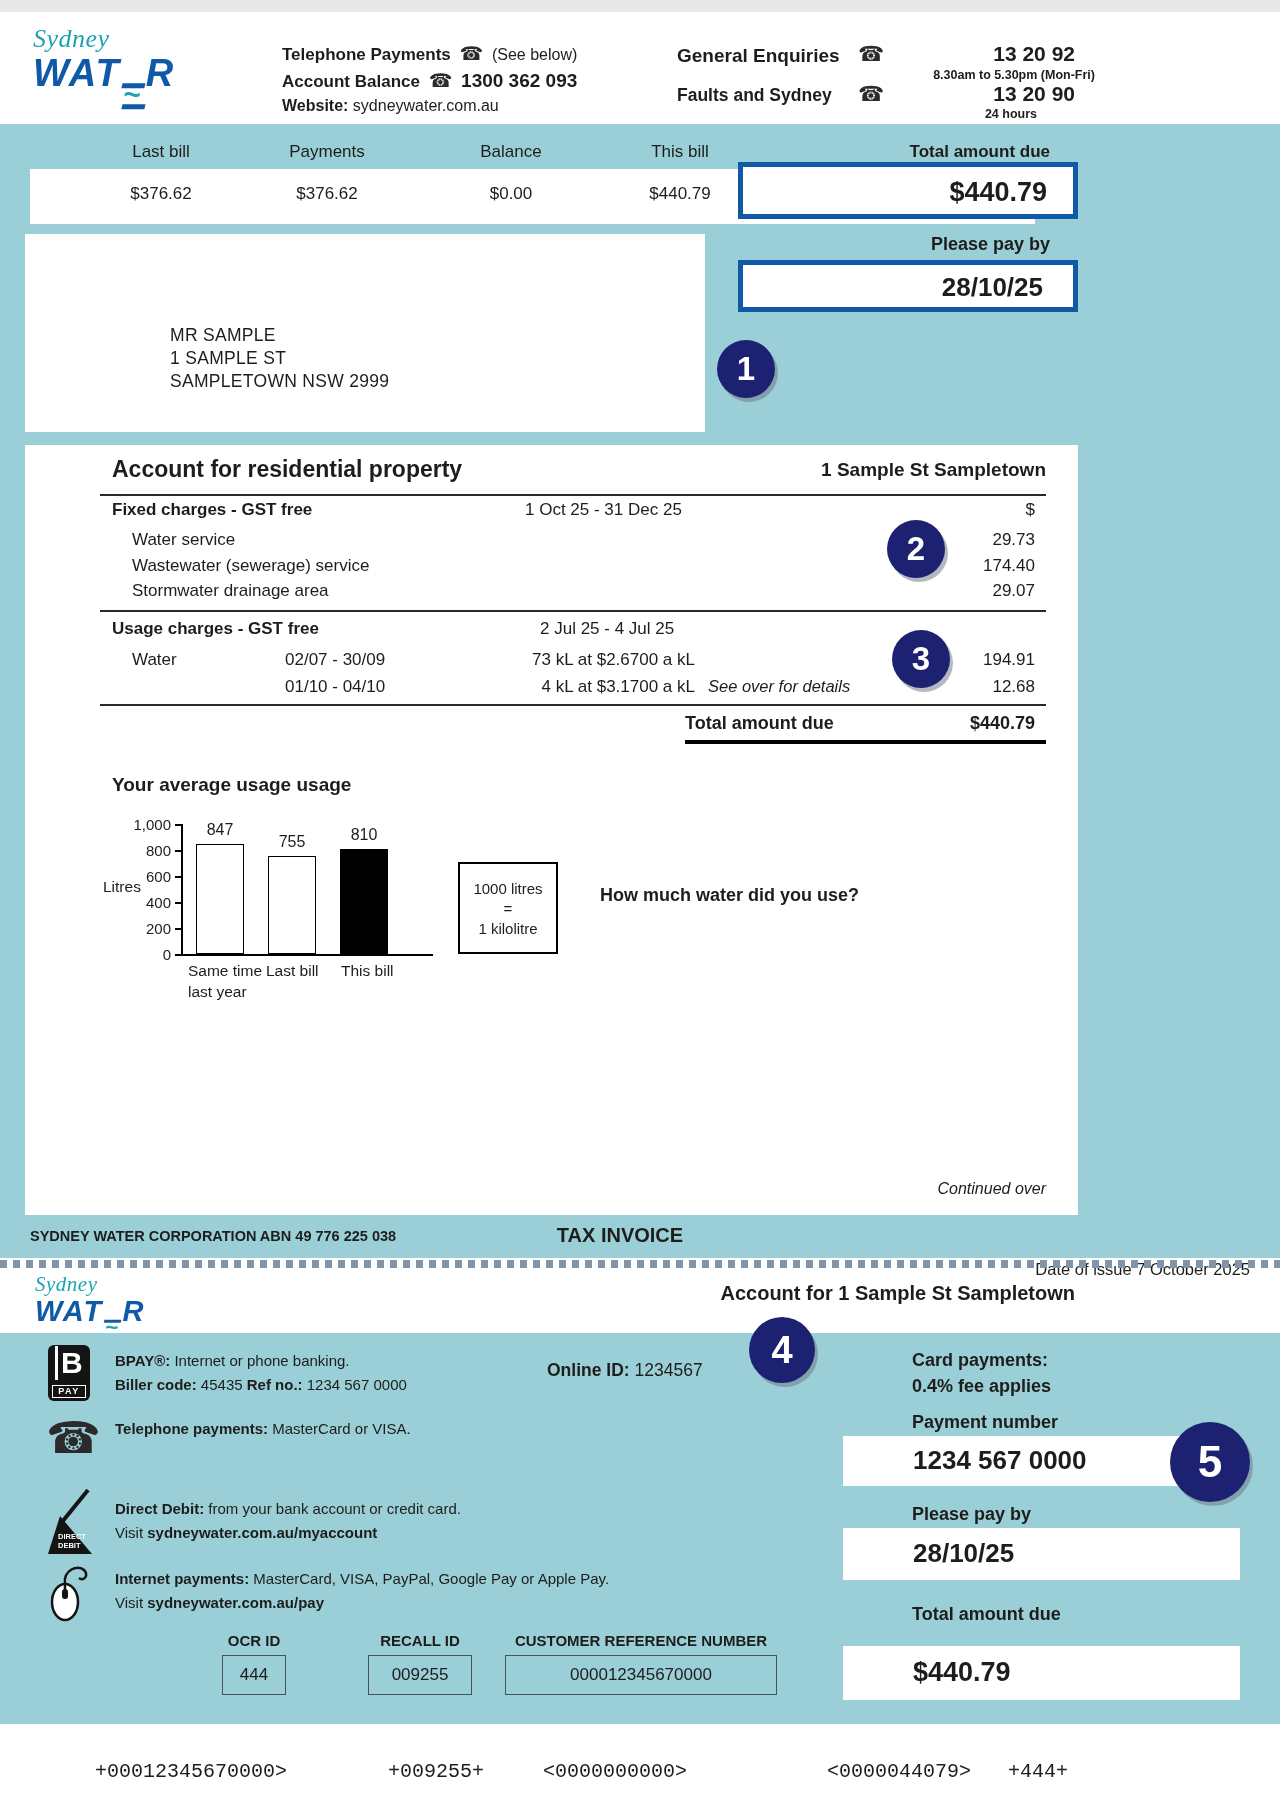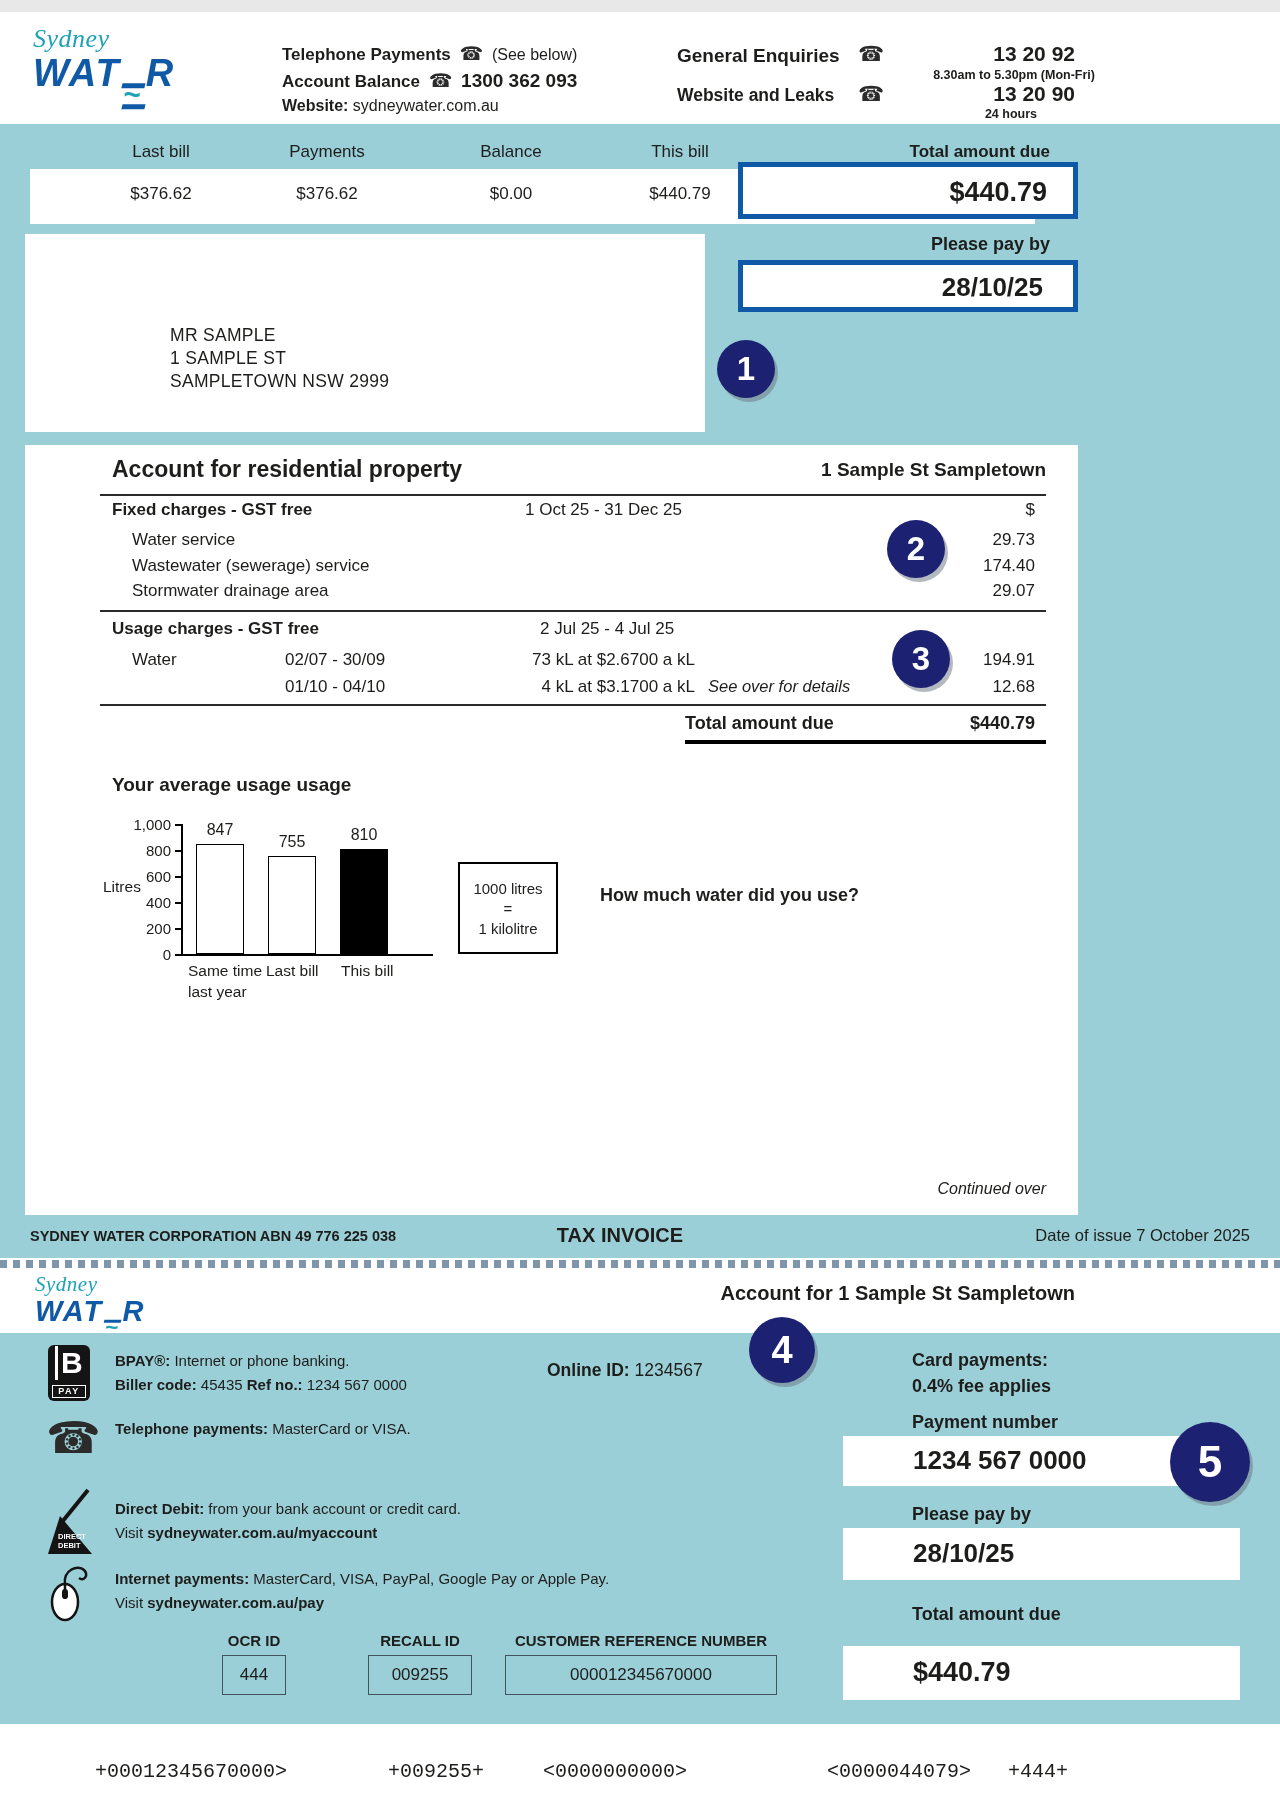--- a/index.html
+++ b/index.html
@@ -73,21 +73,21 @@
     </div>
     <div class="abs" style="left:282px;top:85px;font-size:16px">
       <span class="b">Website:</span>
       <span>sydneywater.com.au</span>
     </div>
 
     <div class="abs b" style="left:677px;top:33px;font-size:19px">General Enquiries</div>
     <div class="abs phone-icon" style="left:858px;top:30px;font-size:21px">☎</div>
     <div class="abs b r" style="right:205px;top:30px;font-size:21px">13 20 92</div>
     <div class="abs b r" style="right:185px;top:56px;font-size:12.5px">8.30am to 5.30pm (Mon-Fri)</div>
-    <div class="abs b" style="left:677px;top:73px;font-size:17.5px">Website and Leaks</div>
+    <div class="abs b" style="left:677px;top:73px;font-size:17.5px">Faults and Sydney</div>
     <div class="abs phone-icon" style="left:858px;top:70px;font-size:21px">☎</div>
     <div class="abs b r" style="right:205px;top:70px;font-size:21px">13 20 90</div>
     <div class="abs b r" style="right:243px;top:95px;font-size:12.5px">24 hours</div>
   </div>
 
   <div class="abs teal" style="left:0;top:112px;width:1280px;height:1134px"></div>
 
   <div class="abs cx" style="left:161px;top:130px;font-size:17px">Last bill</div>
   <div class="abs cx" style="left:327px;top:130px;font-size:17px">Payments</div>
   <div class="abs cx" style="left:511px;top:130px;font-size:17px">Balance</div>
@@ -192,21 +192,21 @@
   <div class="abs" style="left:458px;top:850px;width:100px;height:92px;border:2px solid #000;display:flex;flex-direction:column;justify-content:center;gap:3px">
     <div class="c" style="font-size:15px">1000 litres</div>
     <div class="c" style="font-size:15px">=</div>
     <div class="c" style="font-size:15px">1 kilolitre</div>
   </div>
   <div class="abs b" style="left:600px;top:873px;font-size:18px">How much water did you use?</div>
   <div class="abs i r" style="right:234px;top:1168px;font-size:16px">Continued over</div>
 
   <div class="abs b" style="left:30px;top:1216px;font-size:14.5px">SYDNEY WATER CORPORATION ABN 49 776 225 038</div>
   <div class="abs cx b" style="left:620px;top:1212px;font-size:20px">TAX INVOICE</div>
-  <div class="abs r" style="right:30px;top:1214px;font-size:16.5px">Date of issue 7 October 2025</div>
+  <div class="abs r" style="right:30px;top:1248px;font-size:16.5px">Date of issue 7 October 2025</div>
 
   <div class="abs perf" style="left:0;top:1248px;width:1280px"></div>
 
   <div class="abs" style="left:35px;top:1260px">
     <div class="logo-sydney lg1s">Sydney</div>
     <div class="logo-water lg2s"><span>WAT</span><span class="logo-e">
           <i class="bar"></i>
           <i class="tilde">~</i>
           <i class="bar"></i>
         </span><span>R</span></div>

